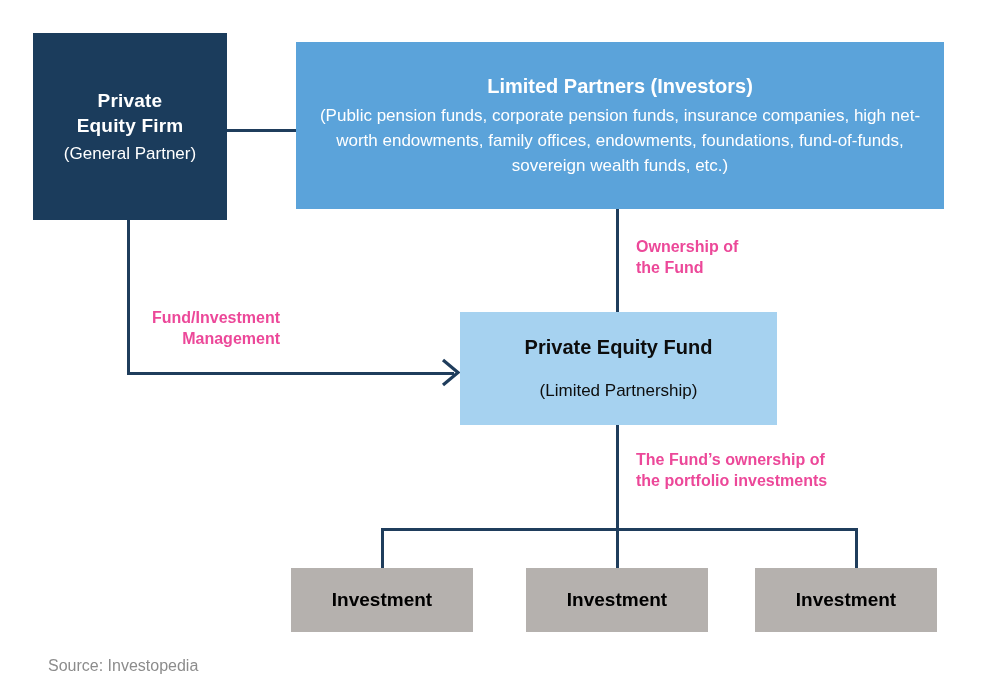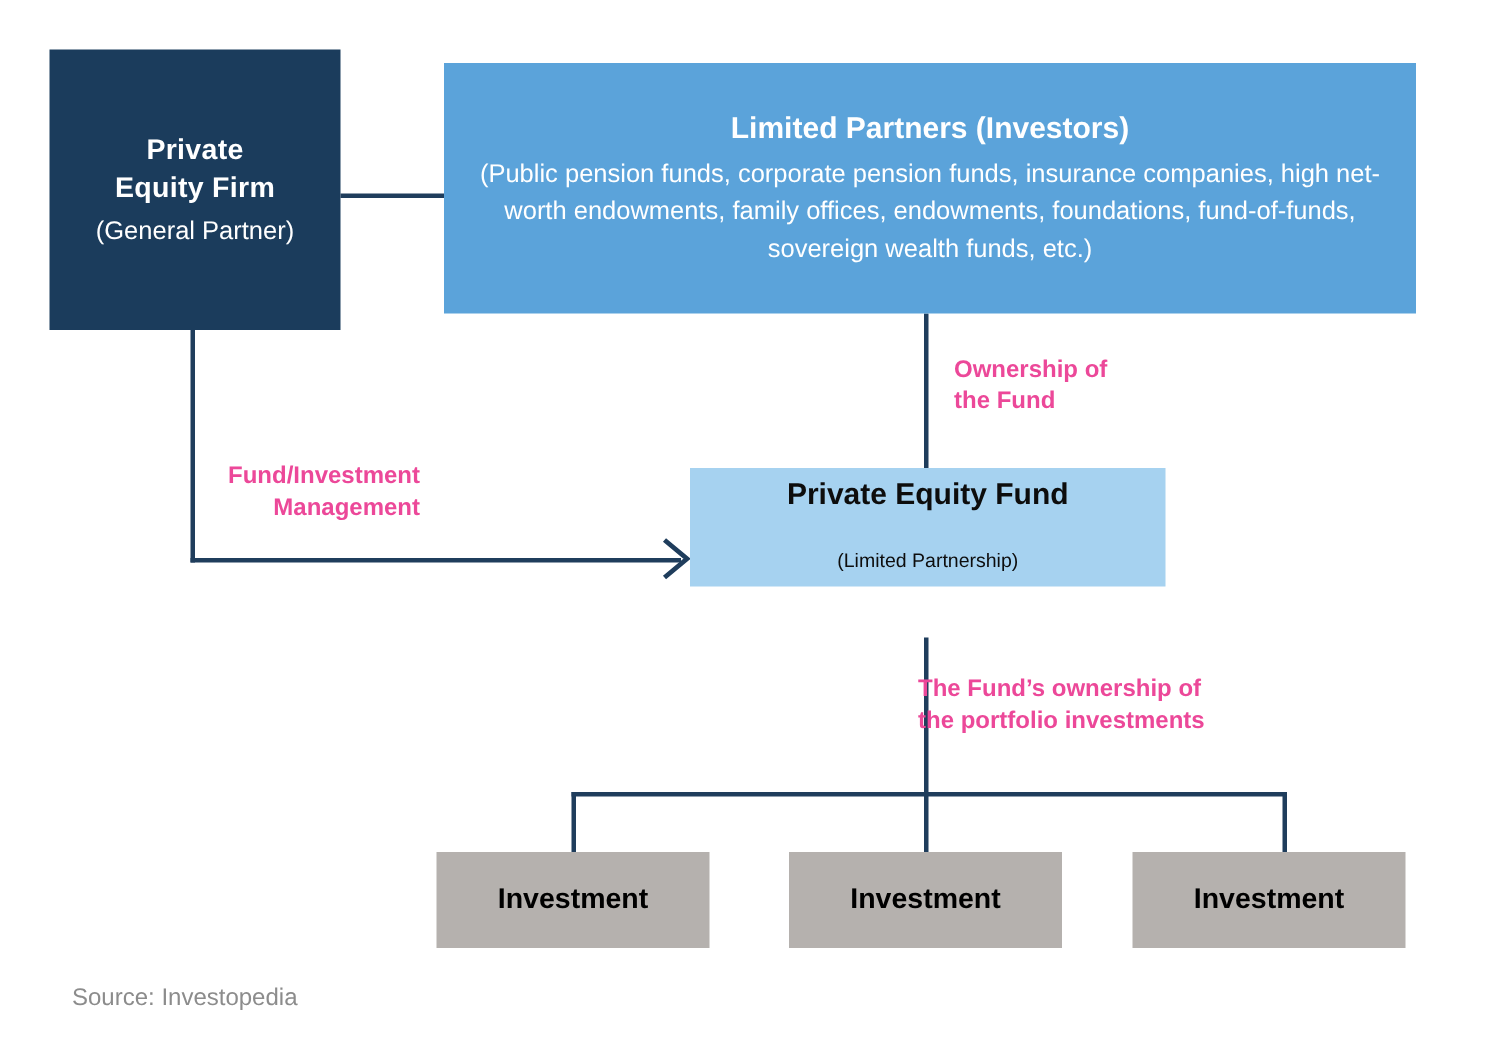--- a/index.html
+++ b/index.html
@@ -71,33 +71,33 @@
     font-weight: normal;
     line-height: 25px;
     max-width: 620px;
   }
 
   
   #pe-fund {
     left: 460px;
     top: 312px;
     width: 317px;
-    height: 79px;
+    height: 113px;
     background: #a6d2f0;
     color: #0d0d0d;
     z-index: 3;
     gap: 12px;
   }
   #pe-fund .title {
     font-size: 20px;
     font-weight: bold;
     line-height: 27px;
   }
   #pe-fund .sub {
-    font-size: 13px;
+    font-size: 17px;
     font-weight: normal;
     line-height: 25px;
     margin-top: 5px;
   }
 
   
   .investment {
     top: 568px;
     width: 182px;
     height: 64px;
@@ -137,21 +137,21 @@
     position: absolute;
     font-size: 16px;
     font-weight: bold;
     color: #ec4899;
     line-height: 21px;
     z-index: 4;
     white-space: pre-line;
   }
   #label-fund-management { left: 152px; top: 307px; text-align: right; }
   #label-ownership-fund  { left: 636px; top: 236px; }
-  #label-portfolio-ownership { left: 612px; top: 449px; }
+  #label-portfolio-ownership { left: 636px; top: 449px; }
 
   
   #source-note {
     position: absolute;
     left: 48px;
     top: 657px;
     font-size: 16px;
     color: #8c8c8c;
     z-index: 4;
   }

